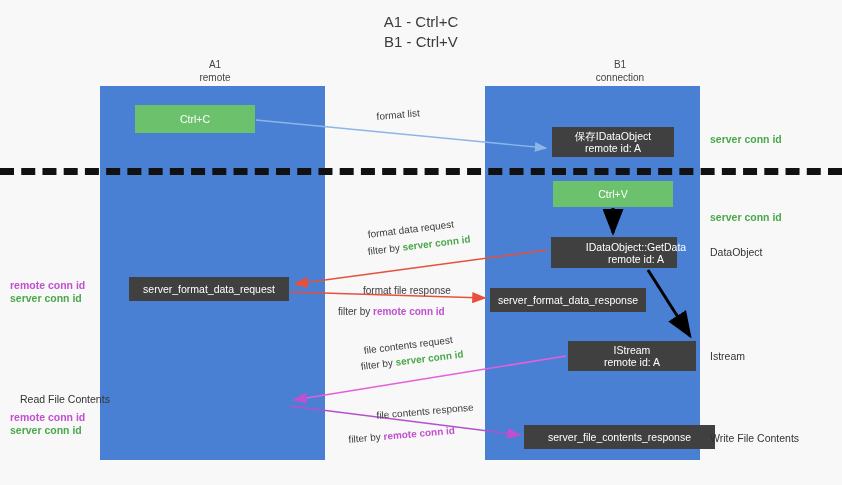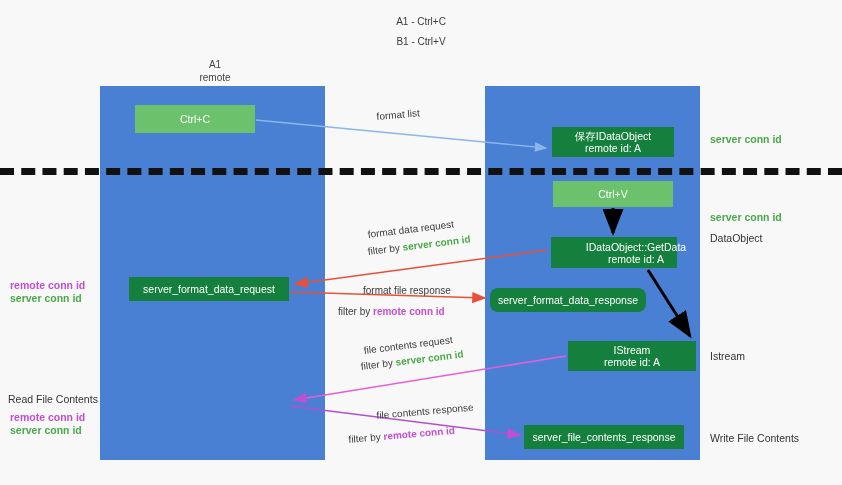--- a/index.html
+++ b/index.html
@@ -25,21 +25,21 @@
     position: absolute;
     background: #4a80d3;
   }
   .lane-a { left: 100px; top: 86px; width: 225px; height: 374px; }
   .lane-b { left: 485px; top: 86px; width: 215px; height: 374px; }
 
   .title {
     position: absolute;
     left: 0; right: 0; top: 12px;
     text-align: center;
-    font-size: 10px;
+    font-size: 15px;
     color: #3b3b3b;
     line-height: 20px;
     white-space: pre-line;
   }
   .lane-head {
     position: absolute;
     text-align: center;
     font-size: 10px;
     color: #444;
     line-height: 13px;
@@ -54,33 +54,33 @@
     display: flex;
     flex-direction: column;
     align-items: center;
     justify-content: center;
     text-align: center;
     color: #ffffff;
     font-size: 10.5px;
     line-height: 12px;
     padding: 2px 4px;
   }
-  .node.orange { background: #15803d; }
+  .node.orange { background: #404040; }
   .node.green  { background: #6cc26c; }
   .node .ln { display: block; white-space: nowrap; }
 
   .n-ctrlc   { left: 135px; top: 105px; width: 120px; height: 28px; }
   .n-save    { left: 552px; top: 127px; width: 122px; height: 30px; }
   .n-ctrlv   { left: 553px; top: 181px; width: 120px; height: 26px; }
   .n-getdata { left: 551px; top: 237px; width: 126px; height: 31px; padding-left: 48px; }
   .n-istream { left: 568px; top: 341px; width: 128px; height: 30px; }
   .n-sfdreq  { left: 129px; top: 277px; width: 160px; height: 24px; }
-  .n-sfdresp { left: 490px; top: 288px; width: 156px; height: 24px; border-radius: 8px; }
+  .n-sfdresp { left: 490px; top: 288px; width: 156px; height: 24px; }
   .n-sfcreq  { left: 128px; top: 394px; width: 160px; height: 24px; }
-  .n-sfcresp { left: 524px; top: 425px; width: 160px; height: 24px; }
+  .n-sfcresp { left: 524px; top: 425px; width: 191px; height: 24px; }
 
   .edge-label {
     position: absolute;
     font-size: 10px;
     color: #3b3b3b;
     white-space: nowrap;
     line-height: 13px;
   }
   .edge-label.rot { transform-origin: left top; }
   .green-txt  { color: #4aa84a; font-weight: bold; }
@@ -118,20 +118,24 @@
   <div class="title">A1 - Ctrl+C
 B1 - Ctrl+V</div>
 
   <div class="lane lane-a"></div>
   <div class="lane lane-b"></div>
 
   <div class="lane-head head-a">
     <span class="l1">A1</span>
     <span class="l2">remote</span>
   </div>
+  <div class="lane-head head-b">
+    <span class="l1">B1</span>
+    <span class="l2">connection</span>
+  </div>
 
   <svg class="layer">
     <defs>
       <marker id="ah-blue" markerWidth="9" markerHeight="7" refX="8" refY="3.5" orient="auto">
         <polygon points="0 0, 9 3.5, 0 7" fill="#8ab6e8"></polygon>
       </marker>
       <marker id="ah-red" markerWidth="9" markerHeight="7" refX="8" refY="3.5" orient="auto">
         <polygon points="0 0, 9 3.5, 0 7" fill="#e8503a"></polygon>
       </marker>
       <marker id="ah-mag" markerWidth="9" markerHeight="7" refX="8" refY="3.5" orient="auto">
@@ -207,26 +211,26 @@
   <div class="edge-label rot" style="left:360px; top:360px; transform:rotate(-7deg);"><span>filter by </span><span class="green-txt">server conn id</span></div>
 
   <div class="edge-label rot" style="left:376px; top:409px; transform:rotate(-5deg);">file contents response</div>
   <div class="edge-label rot" style="left:348px; top:433px; transform:rotate(-5deg);"><span>filter by </span><span class="purple-txt">remote conn id</span></div>
 
   <div class="side-note" style="left:10px; top:279px;">
     <span class="purple-txt">remote conn id</span>
     <span class="green-txt">server conn id</span>
   </div>
 
-  <div class="side-note plain" style="left:8px; top:393px;">Read File Contents</div>
+  <div class="side-note plain" style="left:20px; top:393px;">Read File Contents</div>
 
   <div class="side-note" style="left:10px; top:411px;">
     <span class="purple-txt">remote conn id</span>
     <span class="green-txt">server conn id</span>
   </div>
 
   <div class="right-note green" style="left:710px; top:133px;">server conn id</div>
   <div class="right-note green" style="left:710px; top:211px;">server conn id</div>
-  <div class="right-note" style="left:710px; top:232px;">DataObject</div>
+  <div class="right-note" style="left:710px; top:246px;">DataObject</div>
   <div class="right-note" style="left:710px; top:350px;">Istream</div>
   <div class="right-note" style="left:710px; top:432px;">Write File Contents</div>
 
 </div>
 
 </body></html>

